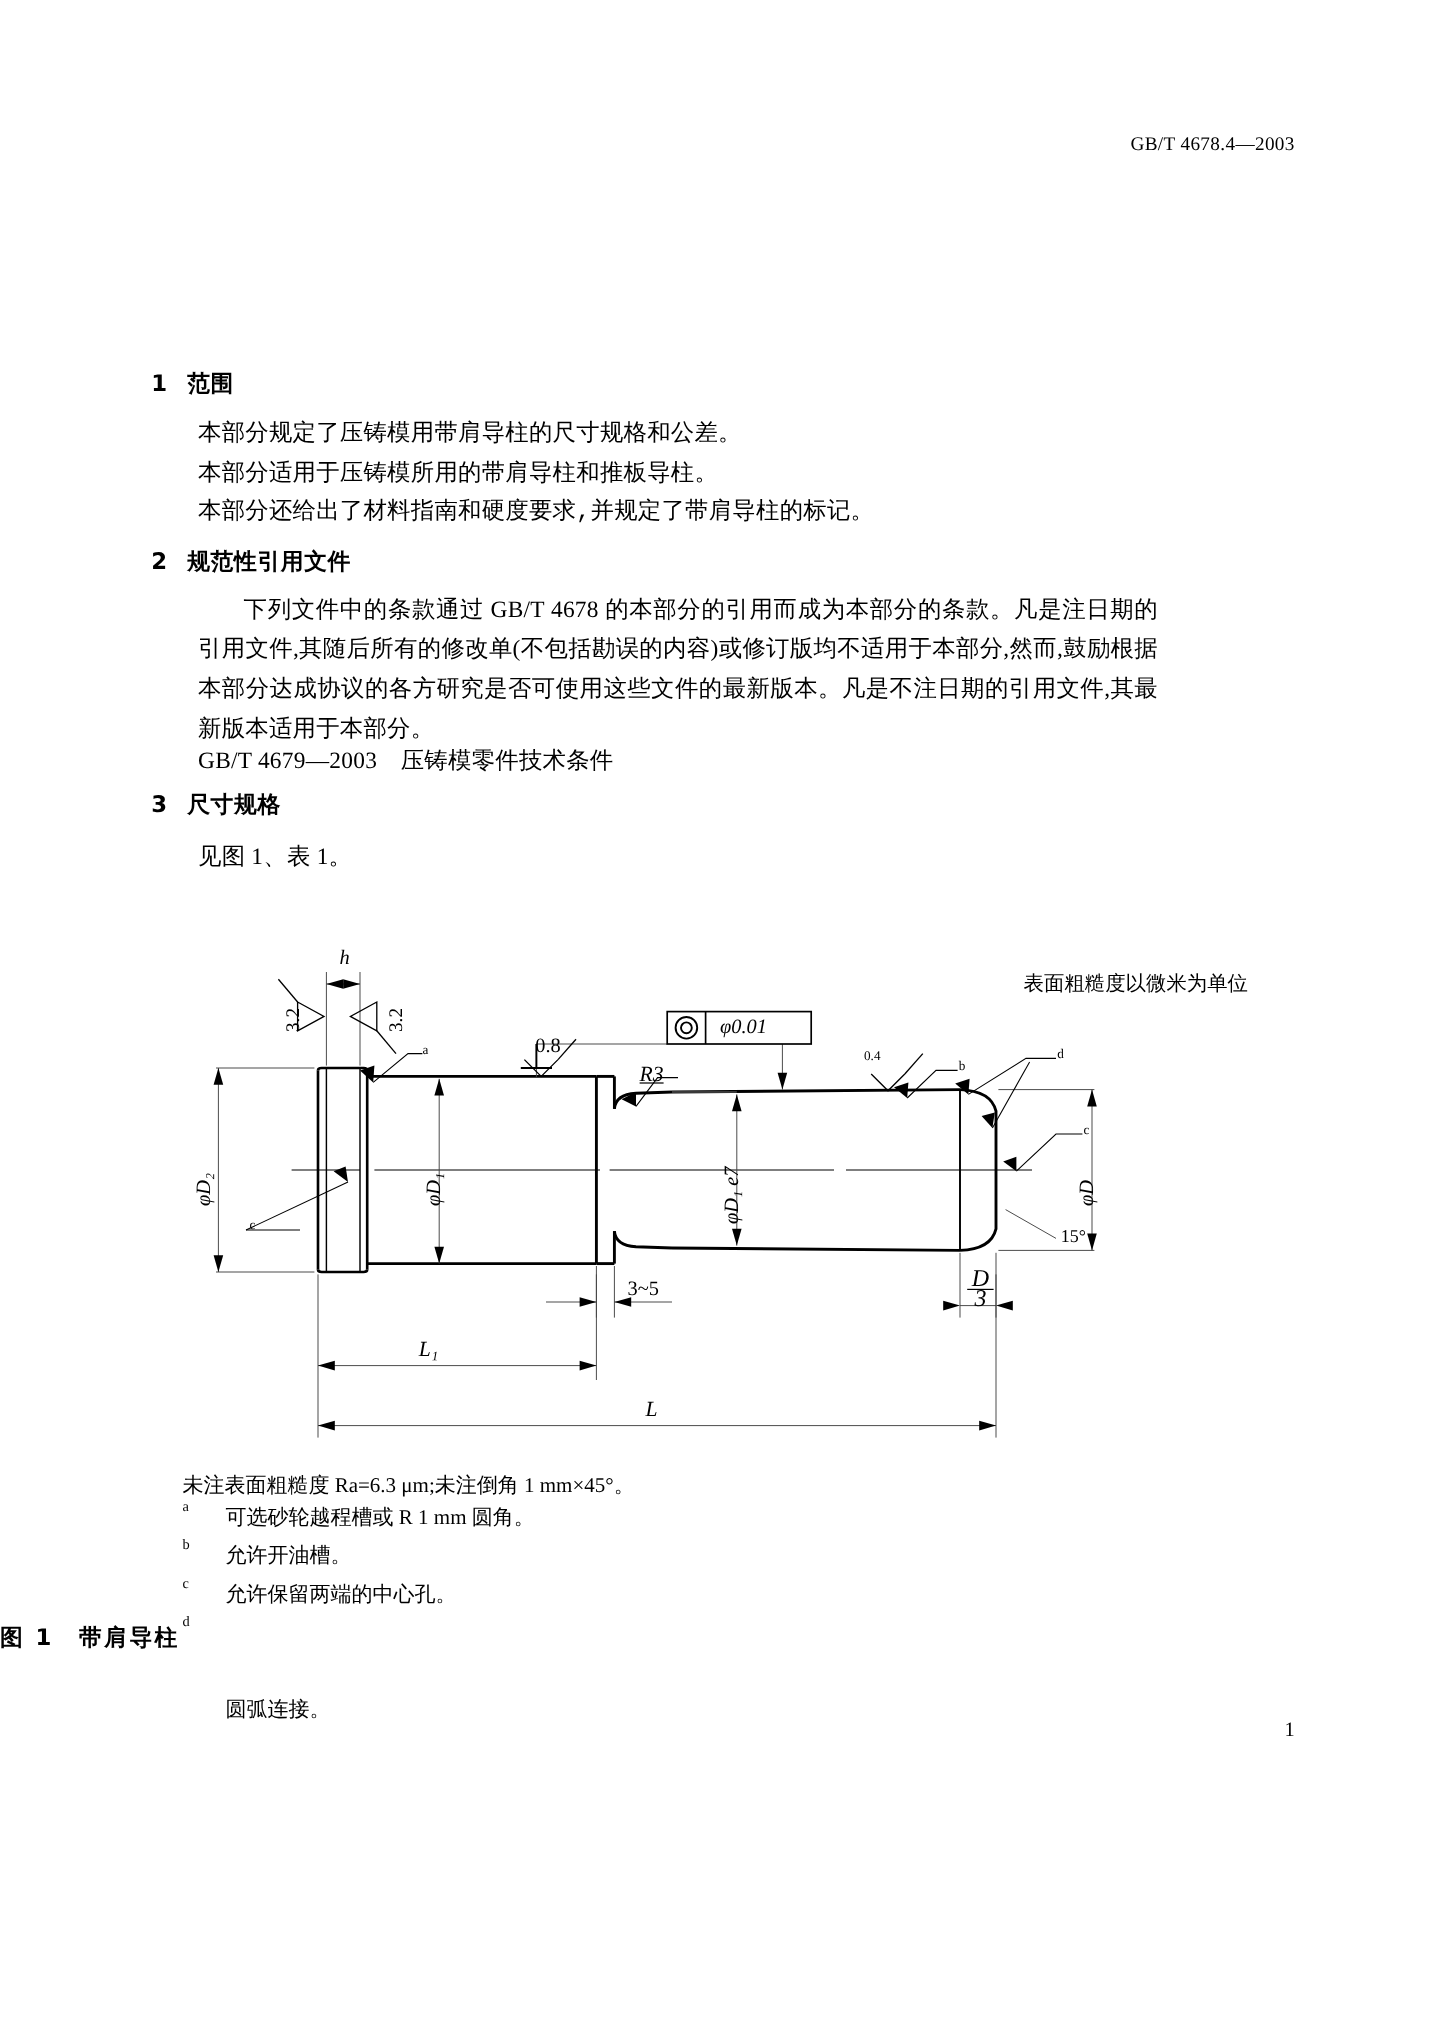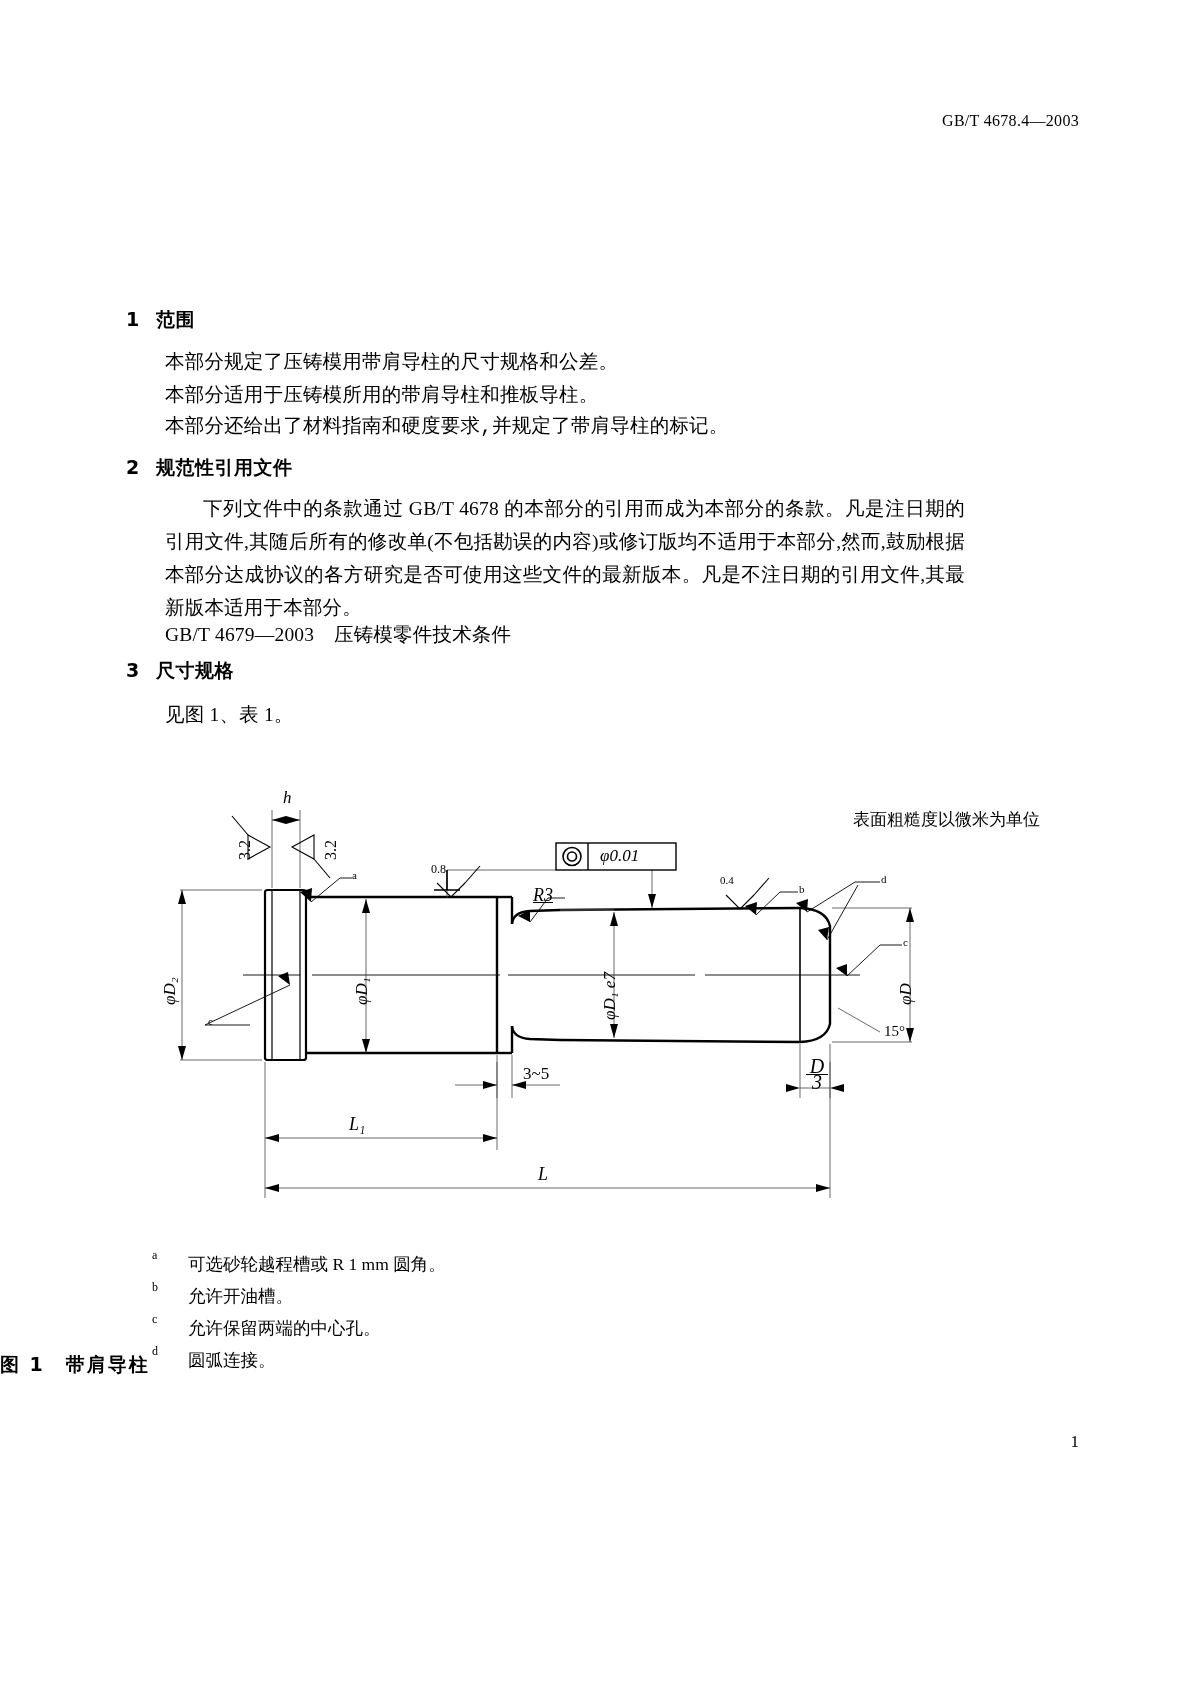--- a/index.html
+++ b/index.html
@@ -193,21 +193,21 @@
           <polygon points="827,160 818,150 829,147"></polygon>
           <polygon points="847,196 836,188 847,184"></polygon>
           <polygon points="530,142 518,136 530,130"></polygon>
         </g>
       </g>
     </svg>
 
     <span class="lbl" style="left:283px;top:8px;font-size:17px;">h</span>
     <span class="lblr vert" style="left:236px;top:80px;font-size:16px;">3.2</span>
     <span class="lblr vert" style="left:322px;top:80px;font-size:16px;">3.2</span>
-    <span class="lblr" style="left:431px;top:82px;font-size:12px;">0.8</span>
+    <span class="lblr" style="left:446px;top:82px;font-size:17px;">0.8</span>
     <span class="lblr" style="left:720px;top:94px;font-size:11px;">0.4</span>
     <span class="lblr" style="left:600px;top:66px;font-size:17px;font-style:italic;">φ0.01</span>
     <span class="lbl" style="left:533px;top:105px;font-size:18px;text-decoration:underline;">R3</span>
     <span class="lbl vert" style="left:160px;top:225px;font-size:17px;">φD₂</span>
     <span class="lbl vert" style="left:352px;top:225px;font-size:17px;">φD₁</span>
     <span class="lbl vert" style="left:600px;top:240px;font-size:17px;">φD₁ e7</span>
     <span class="lbl vert" style="left:896px;top:225px;font-size:17px;">φD</span>
     <span class="lblr" style="left:884px;top:243px;font-size:15px;">15°</span>
     <span class="lblr" style="left:523px;top:284px;font-size:17px;">3~5</span>
     <span style="position:absolute;left:806px;top:279px;width:22px;text-align:center;font-family:'Liberation Serif',serif;font-style:italic;font-size:20px;line-height:15px;">
@@ -217,30 +217,31 @@
     </span>
     <span class="lbl" style="left:349px;top:334px;font-size:18px;">L₁</span>
     <span class="lbl" style="left:538px;top:384px;font-size:18px;">L</span>
     <span class="lblr" style="left:352px;top:89px;font-size:11px;">a</span>
     <span class="lblr" style="left:799px;top:103px;font-size:11px;">b</span>
     <span class="lblr" style="left:208px;top:235px;font-size:11px;">c</span>
     <span class="lblr" style="left:903px;top:156px;font-size:11px;">c</span>
     <span class="lblr" style="left:881px;top:93px;font-size:11px;">d</span>
   </div>
 
+  <div class="fignote" style="top:1222px;left:152px;width:820px;">未注表面粗糙度 Ra=6.3 μm;未注倒角 1 mm×45°。</div>
 
   <div class="fnmark" style="top:1248px;left:152px;">a</div>
   <div class="fnrow" style="top:1252px;left:188px;">可选砂轮越程槽或 R 1 mm 圆角。</div>
 
   <div class="fnmark" style="top:1280px;left:152px;">b</div>
   <div class="fnrow" style="top:1284px;left:188px;">允许开油槽。</div>
 
   <div class="fnmark" style="top:1312px;left:152px;">c</div>
   <div class="fnrow" style="top:1316px;left:188px;">允许保留两端的中心孔。</div>
 
   <div class="fnmark" style="top:1344px;left:152px;">d</div>
-  <div class="fnrow" style="top:1348px;left:188px;">圆弧连接。</div>
+  <div class="fnrow" style="top:1412px;left:188px;">圆弧连接。</div>
 
   <div class="caption" style="top:1352px;">图 1　带肩导柱</div>
 
   <div class="pageno">1</div>
 
 </div>
 
 </body></html>

